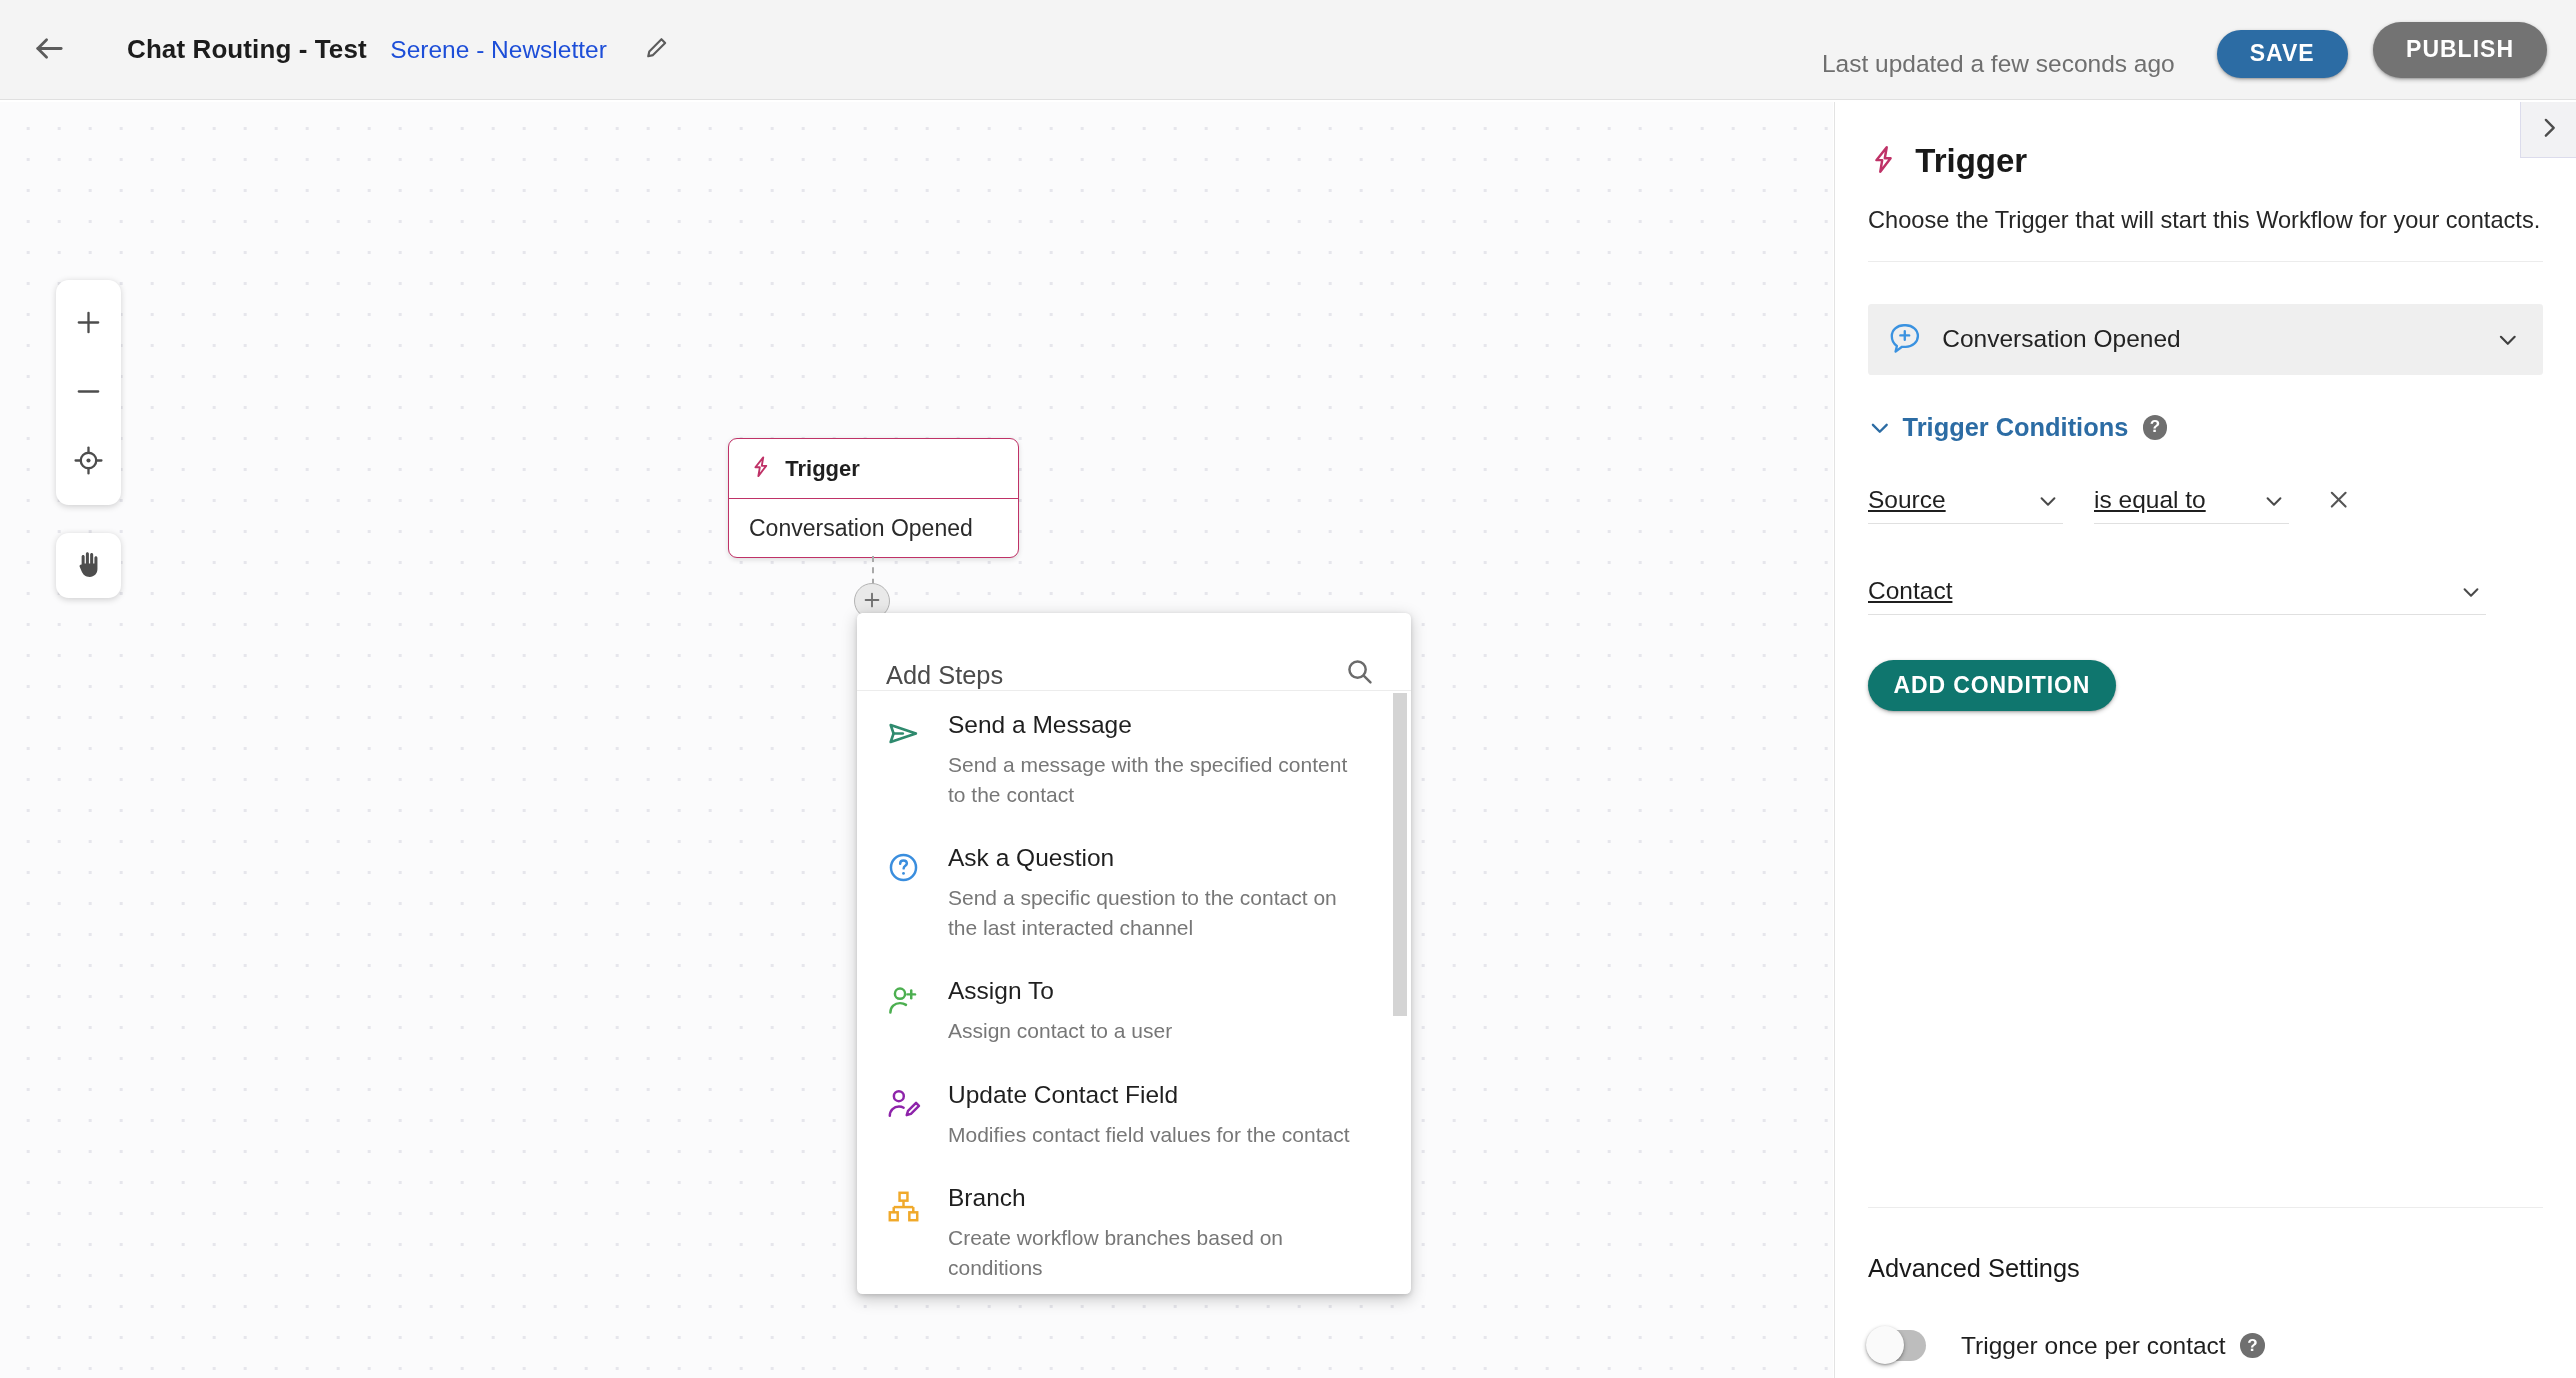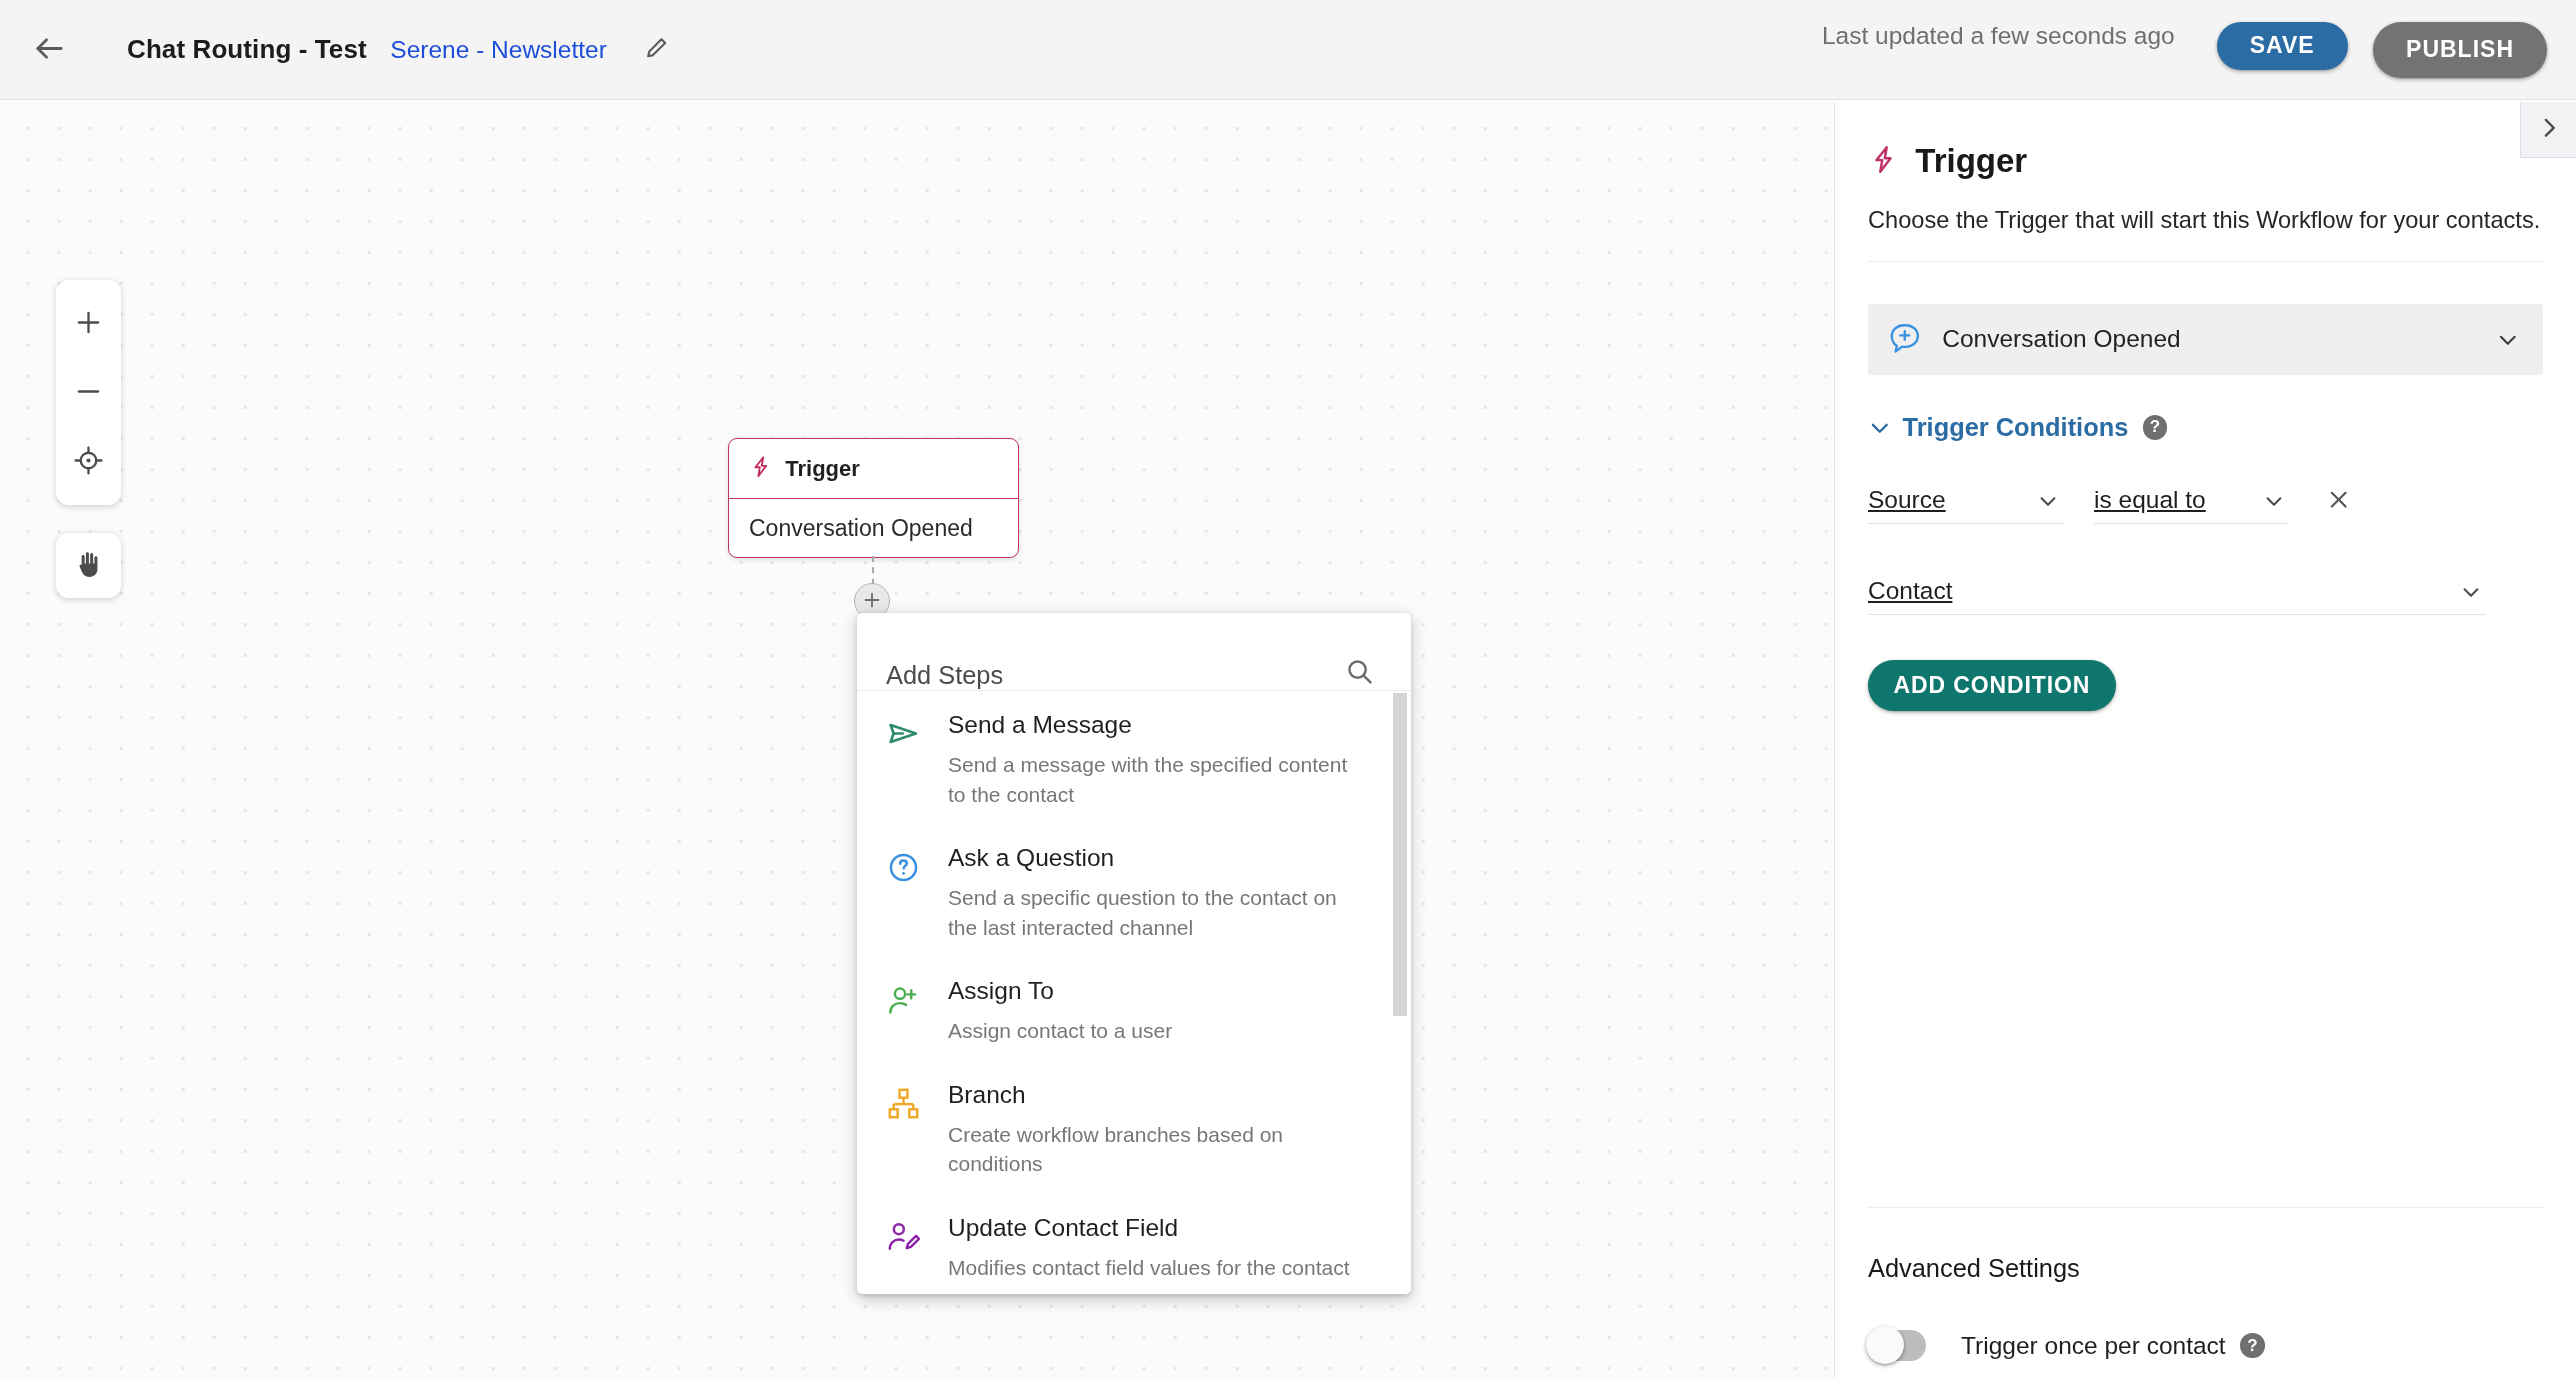--- a/index.html
+++ b/index.html
@@ -31,21 +31,21 @@
   .wf-subtitle {
     font-size: 24.5px; color: #1d4ed8; margin-left: 23.6px;
   }
   .edit-btn {
     width: 49px; height: 49px; margin-left: 25.4px;
     display: flex; align-items: center; justify-content: center;
     cursor: pointer; border-radius: 50%;
   }
   .edit-btn svg { width: 25.4px; height: 25.4px; }
   .header-right {
-    margin-left: auto; display: flex; align-items: flex-start; padding-right: 29px;
+    margin-left: auto; display: flex; align-items: flex-end; padding-right: 29px;
   }
   .last-updated {
     font-size: 24.5px; color: #6f6f6f; margin-right: 42px;
   }
   .btn-save {
     background: #2c6ca4; color: #fff;
     font-size: 23px; font-weight: bold; letter-spacing: 1px;
     border: none; border-radius: 31px;
     padding: 0 33px; height: 48px;
     cursor: pointer;
@@ -445,20 +445,34 @@
           <svg viewBox="0 0 24 24" fill="none" stroke="#4caf50" stroke-width="1.7" stroke-linecap="round">
             <circle cx="9.6" cy="7.3" r="3.5"></circle>
             <path d="M3 20.2c0-3.9 3-6.4 6.6-6.4 1.6 0 3 .4 4.1 1.2"></path>
             <line x1="17.3" y1="5.2" x2="17.3" y2="10.4"></line>
               <line x1="14.7" y1="7.8" x2="19.9" y2="7.8"></line>
           </svg>
         </div>
         <div class="step-text">
           <div class="step-title">Assign To</div>
           <div class="step-desc">Assign contact to a user</div>
+        </div>
+      </div>
+
+      <div class="step-item">
+        <div class="step-icon">
+          <svg viewBox="0 0 24 24" fill="none" stroke="#8e24aa" stroke-width="1.7" stroke-linecap="round" stroke-linejoin="round">
+            <circle cx="8.8" cy="7" r="3.4"></circle>
+            <path d="M2.6 20.4c0-3.8 2.9-6.3 6.3-6.3 1.2 0 2.3.3 3.2.8"></path>
+            <path d="M20.6 11.6 L15.1 17.1 L14.2 20 L17.1 19.1 L22.6 13.6 Z"></path>
+          </svg>
+        </div>
+        <div class="step-text">
+          <div class="step-title">Update Contact Field</div>
+          <div class="step-desc">Modifies contact field values for the contact</div>
         </div>
       </div>
 
       <div class="step-item">
         <div class="step-icon">
           <svg viewBox="0 0 24 24" fill="none" stroke="#f0a92a" stroke-width="1.7">
             <rect x="9.3" y="2.6" width="5.4" height="5.4"></rect>
             <rect x="2.6" y="16" width="5.4" height="5.4"></rect>
             <rect x="16" y="16" width="5.4" height="5.4"></rect>
             <line x1="12" y1="8" x2="12" y2="12.4"></line>
@@ -466,34 +480,20 @@
             <line x1="5.3" y1="12.4" x2="5.3" y2="16"></line>
             <line x1="18.7" y1="12.4" x2="18.7" y2="16"></line>
           </svg>
         </div>
         <div class="step-text">
           <div class="step-title">Branch</div>
           <div class="step-desc">Create workflow branches based on conditions</div>
         </div>
       </div>
 
-      <div class="step-item">
-        <div class="step-icon">
-          <svg viewBox="0 0 24 24" fill="none" stroke="#8e24aa" stroke-width="1.7" stroke-linecap="round" stroke-linejoin="round">
-            <circle cx="8.8" cy="7" r="3.4"></circle>
-            <path d="M2.6 20.4c0-3.8 2.9-6.3 6.3-6.3 1.2 0 2.3.3 3.2.8"></path>
-            <path d="M20.6 11.6 L15.1 17.1 L14.2 20 L17.1 19.1 L22.6 13.6 Z"></path>
-          </svg>
-        </div>
-        <div class="step-text">
-          <div class="step-title">Update Contact Field</div>
-          <div class="step-desc">Modifies contact field values for the contact</div>
-        </div>
-      </div>
-
       <div class="steps-scrollbar">
         <div class="steps-thumb"></div>
       </div>
     </div>
   </div>
 </div>
 
 <div class="panel-toggle">
   <span>
     <svg viewBox="0 0 24 24" fill="none" stroke="#4d4d4d" stroke-width="2.4" stroke-linecap="round" stroke-linejoin="round">

